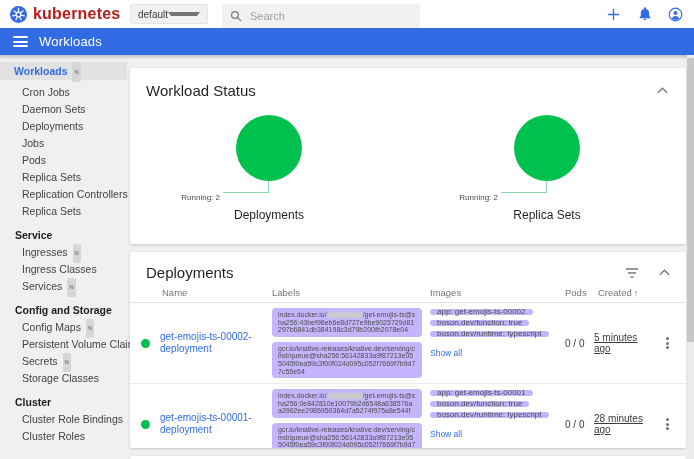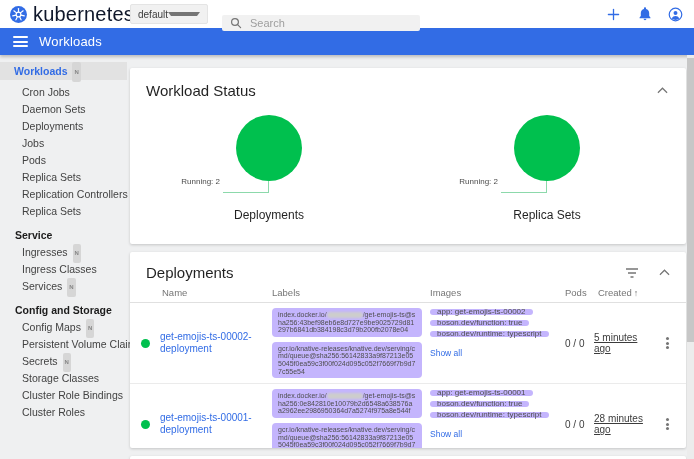--- a/index.html
+++ b/index.html
@@ -2,25 +2,25 @@
 <html><head>
 <meta charset="utf-8">
 <style>
   * { margin:0; padding:0; box-sizing:border-box; }
   html,body { width:694px; height:459px; }
   body { position:relative; overflow:hidden; background:#eff0f1; font-family:"Liberation Sans",sans-serif; color:#212121; }
 
   
   .topbar { position:absolute; top:0; left:0; width:694px; height:28px; background:#fff; display:flex; align-items:center; z-index:5; }
   .brand { display:flex; align-items:center; margin-left:10px; cursor:pointer; }
-  .brand-text { color:#0f172a; font-size:20px; font-weight:400; margin-left:6px; letter-spacing:.2px; }
+  .brand-text { color:#b91c1c; font-size:16px; font-weight:700; margin-left:6px; letter-spacing:.2px; }
   .ns-select { position:absolute; left:130px; top:4px; width:78px; height:20px; background:#f1f1f1; border:1px solid #e4e4e4; border-radius:2px; display:flex; align-items:center; padding:0 7px; cursor:pointer; }
   .ns-select span { font-size:10px; color:#3c3c3c; flex:1; }
   .caret { width:0; height:0; border-left:3.5px solid transparent; border-right:3.5px solid transparent; border-top:4px solid #757575; }
-  .searchbox { position:absolute; left:222px; top:4px; width:198px; height:16px; background:#f1f1f1; border-radius:2px; display:flex; align-items:center; padding:0 8px;margin-top:11px; }
+  .searchbox { position:absolute; left:222px; top:4px; width:198px; height:24px; background:#f1f1f1; border-radius:2px; display:flex; align-items:center; padding:0 8px; }
   .searchbox input { border:none; outline:none; background:transparent; font-size:11px; margin-left:8px; width:150px; color:#333; font-family:"Liberation Sans",sans-serif; }
   .searchbox input::placeholder { color:#9e9e9e; }
   .top-actions { position:absolute; right:10px; top:0; height:28px; display:flex; align-items:center; gap:14px; }
   .icon-btn { width:17px; height:17px; display:flex; align-items:center; justify-content:center; cursor:pointer; }
 
   
   .appbar { position:absolute; top:28px; left:0; width:694px; height:27px; background:#326ce5; display:flex; align-items:center; box-shadow:0 2px 3px rgba(0,0,0,.22); z-index:4; }
   .burger { width:15px; margin:0 0 0 13px; cursor:pointer; }
   .burger div { height:2px; background:#fff; margin:2.5px 0; border-radius:1px; }
   .appbar-title { color:#fff; font-size:13px; font-weight:500; margin-left:11px; letter-spacing:.2px; }
@@ -42,21 +42,21 @@
   .card-head { display:flex; align-items:center; padding:14px 16px 0 16px; }
   .card-title { font-size:15px; font-weight:500; color:rgba(0,0,0,.87); flex:1; }
   .chev { cursor:pointer; padding:2px; }
 
   
   .card-status { height:176px; margin-bottom:8px; }
   .charts { display:flex; margin-top:14px; }
   .chart { flex:1; position:relative; height:122px; }
   .pie { position:absolute; left:50%; top:2px; width:66px; height:66px; margin-left:-33px; border-radius:50%; background:#00c04e; }
   .elbow { position:absolute; right:50%; top:68px; width:46px; height:12px; border-right:1px solid #8cd9ab; border-bottom:1px solid #8cd9ab; }
-  .legend { position:absolute; right:calc(50% + 49px); top:64px; font-size:8px; color:#4c4c4c; white-space:nowrap; }
+  .legend { position:absolute; right:calc(50% + 49px); top:80px; font-size:8px; color:#4c4c4c; white-space:nowrap; }
   .chart-title { position:absolute; top:95px; width:100%; text-align:center; font-size:12px; color:rgba(0,0,0,.87); }
 
   
   .card-deploy { height:196px; margin-bottom:8px; overflow:hidden; }
   .card-head2 { display:flex; align-items:center; padding:12px 14px 6px 16px; }
   .head-icons { display:flex; align-items:center; gap:16px; }
   .trow { display:grid; grid-template-columns:30px 112px 158px 128px 36px 62px 1fr; }
   .thead { font-size:9.5px; color:#757575; border-bottom:1px solid #e0e0e0; padding-bottom:4px; }
   .thead .c-name { padding-left:2px; }
   .thead .c-pods { padding-left:7px; }
@@ -189,20 +189,21 @@
       <span>Config Maps</span><span class="nbadge">N</span>
     </div>
     <div class="nav-item">
       <span>Persistent Volume Claims</span><span class="nbadge">N</span>
     </div>
     <div class="nav-item">
       <span>Secrets</span><span class="nbadge">N</span>
     </div>
     <div class="nav-item">Storage Classes</div>
 
+    <div class="nav-header">Cluster</div>
     <div class="nav-item">Cluster Role Bindings</div>
     <div class="nav-item">Cluster Roles</div>
   </nav>
 
   <main class="main">
 
     <section class="card card-status">
       <div class="card-head">
         <h2 class="card-title">Workload Status</h2>
         <span class="chev">

